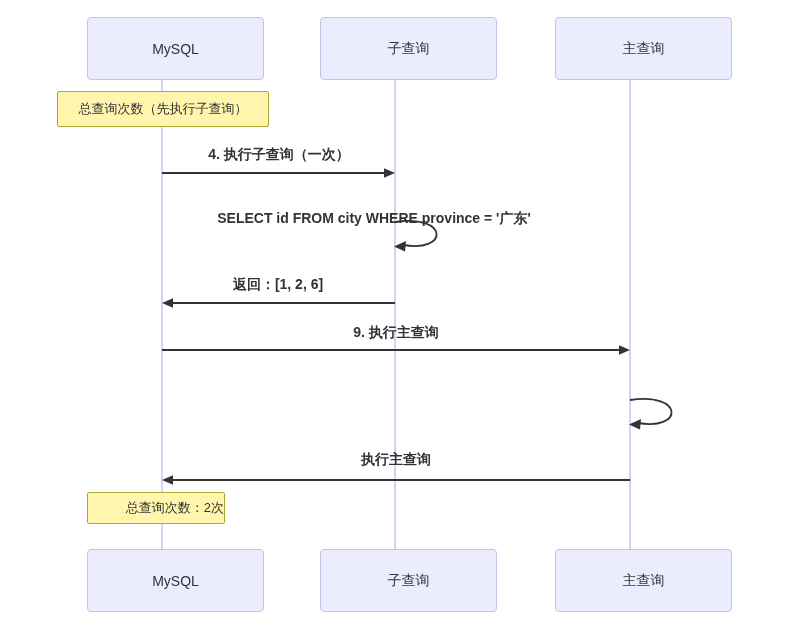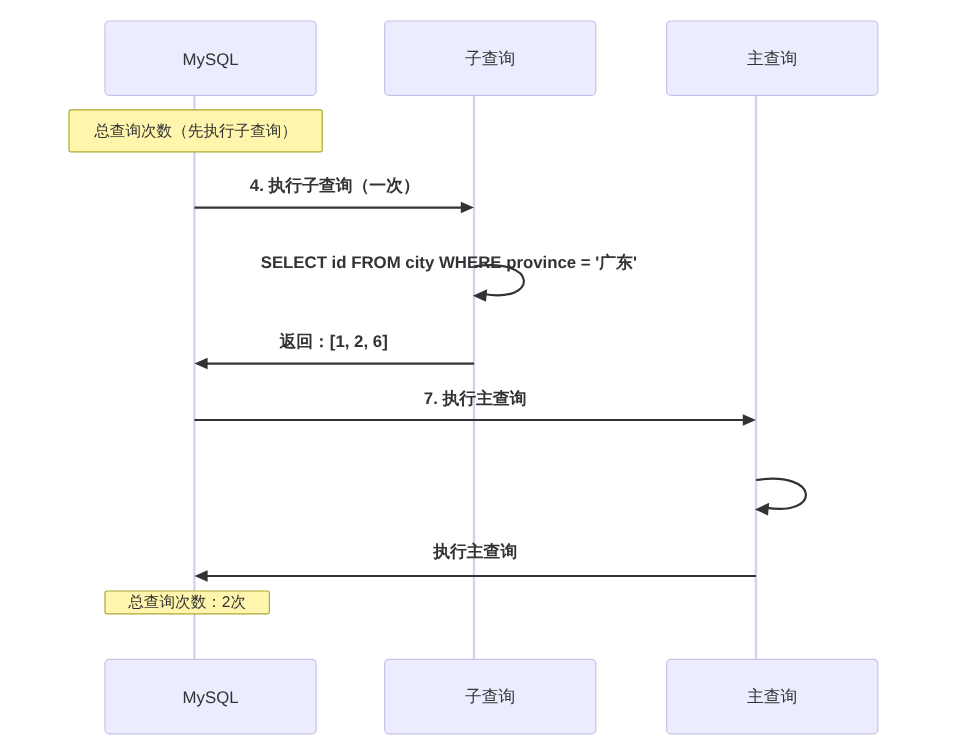--- a/index.html
+++ b/index.html
@@ -116,24 +116,24 @@
     <span>主查询</span>
   </div>
 
   <div class="note" style="left:57px; top:91px; width:212px; height:36px;">
     <span>总查询次数（先执行子查询）</span>
   </div>
 
   <div class="msg" style="left:279px; top:146px;">4. 执行子查询（一次）</div>
   <div class="msg" style="left:374px; top:196px;margin-top:14px;">SELECT id FROM city WHERE province = '广东'</div>
   <div class="msg" style="left:278px; top:276px;">返回：[1, 2, 6]</div>
-  <div class="msg" style="left:396px; top:324px;">7. 执行主查询</div>
+  <div class="msg" style="left:396px; top:324px;">9. 执行主查询</div>
   <div class="msg" style="left:396px; top:451px;">执行主查询</div>
 
-  <div class="note" style="left:87px; top:492px; width:138px; height:20px;">
+  <div class="note" style="left:87px; top:492px; width:138px; height:32px;justify-content:flex-end;">
     <span>总查询次数：2次</span>
   </div>
 
   <div class="actor" style="left:87px; top:549px;">
     <span>MySQL</span>
   </div>
   <div class="actor" style="left:320px; top:549px;">
     <span>子查询</span>
   </div>
   <div class="actor" style="left:555px; top:549px;">

